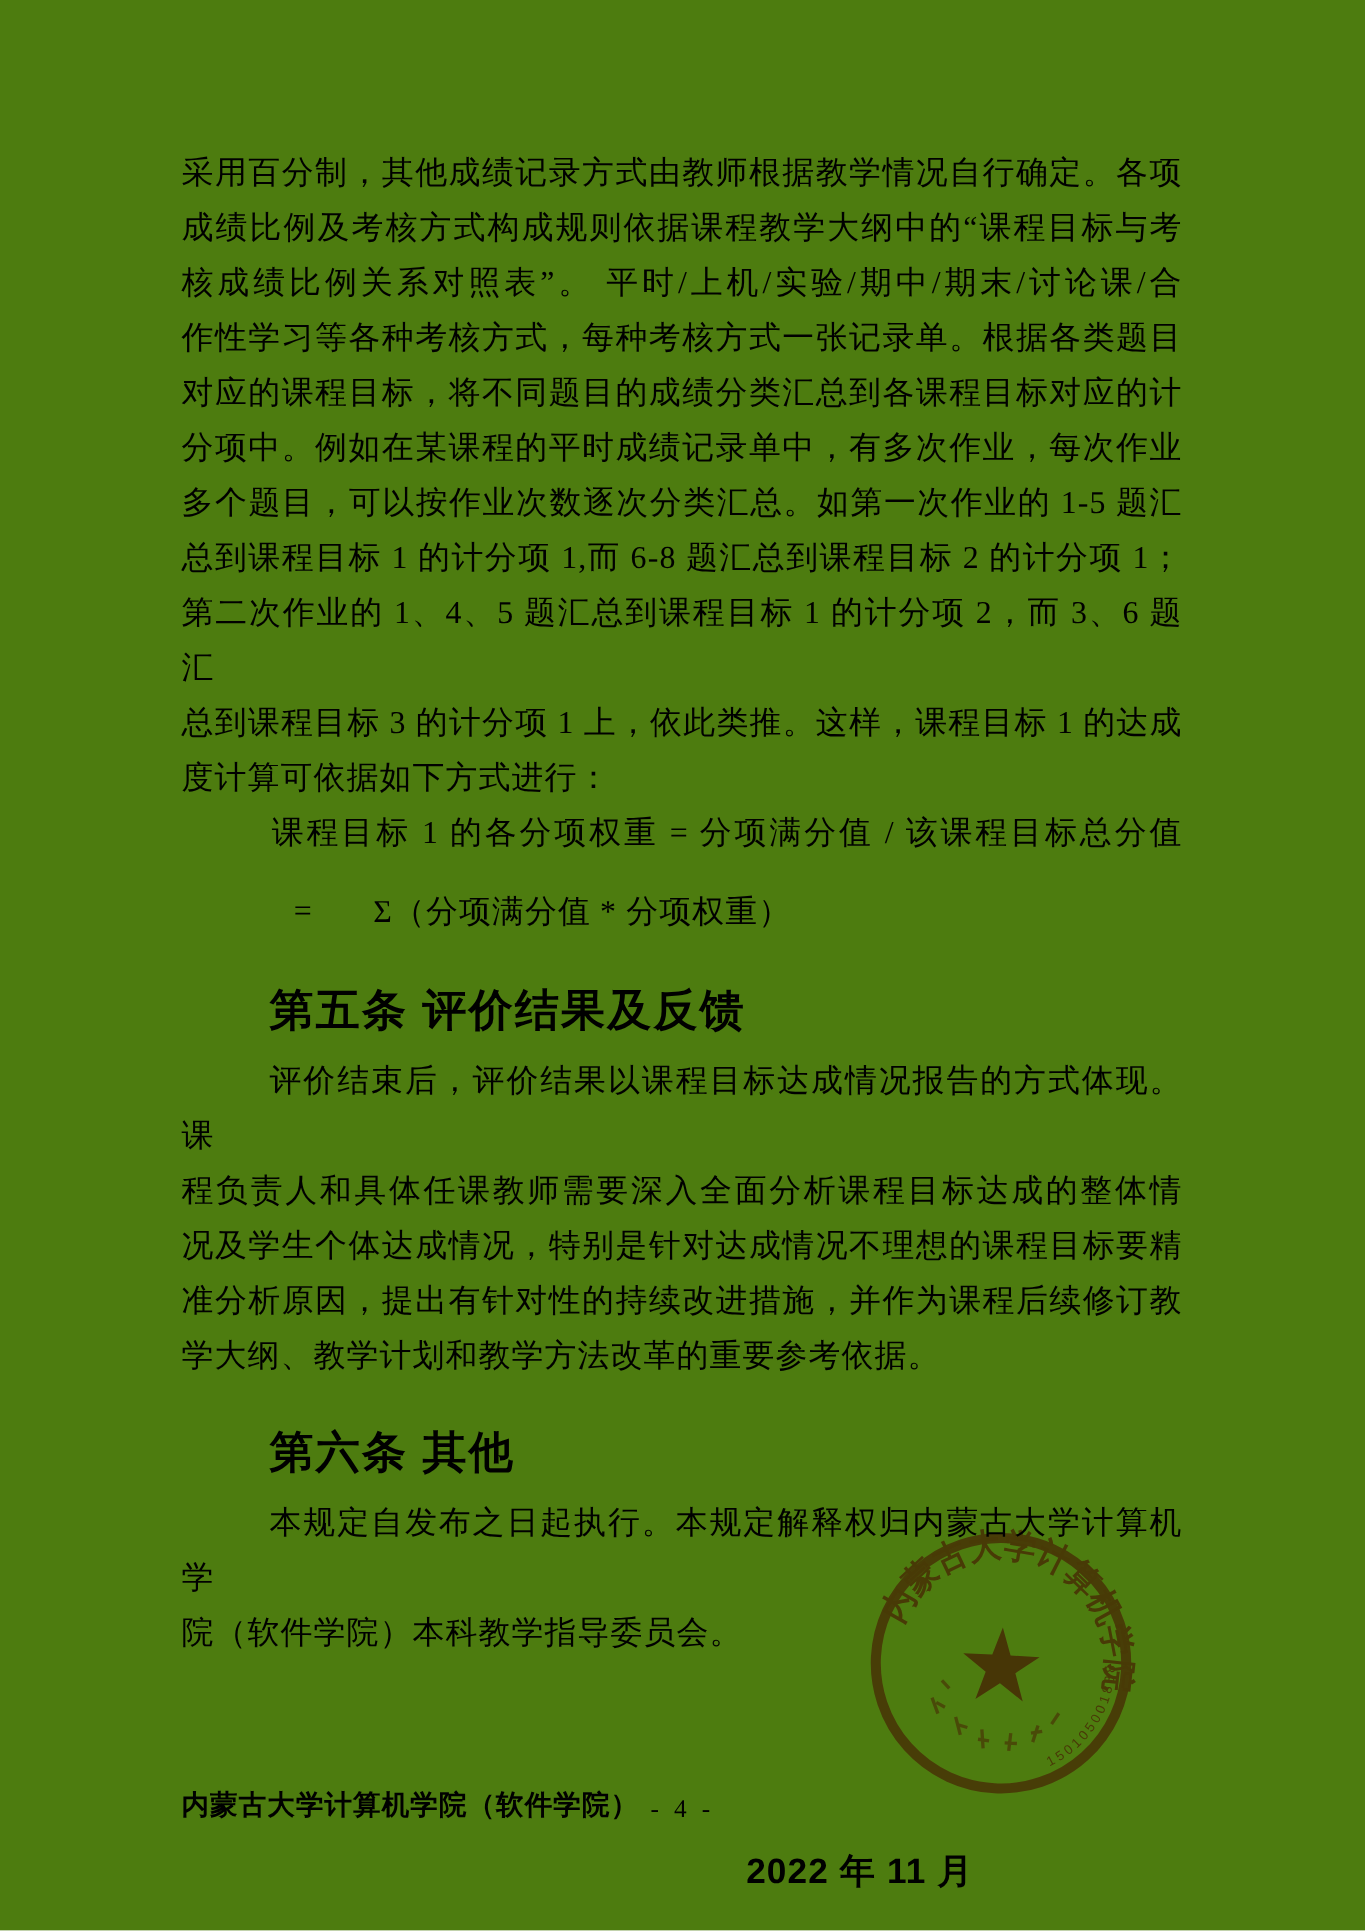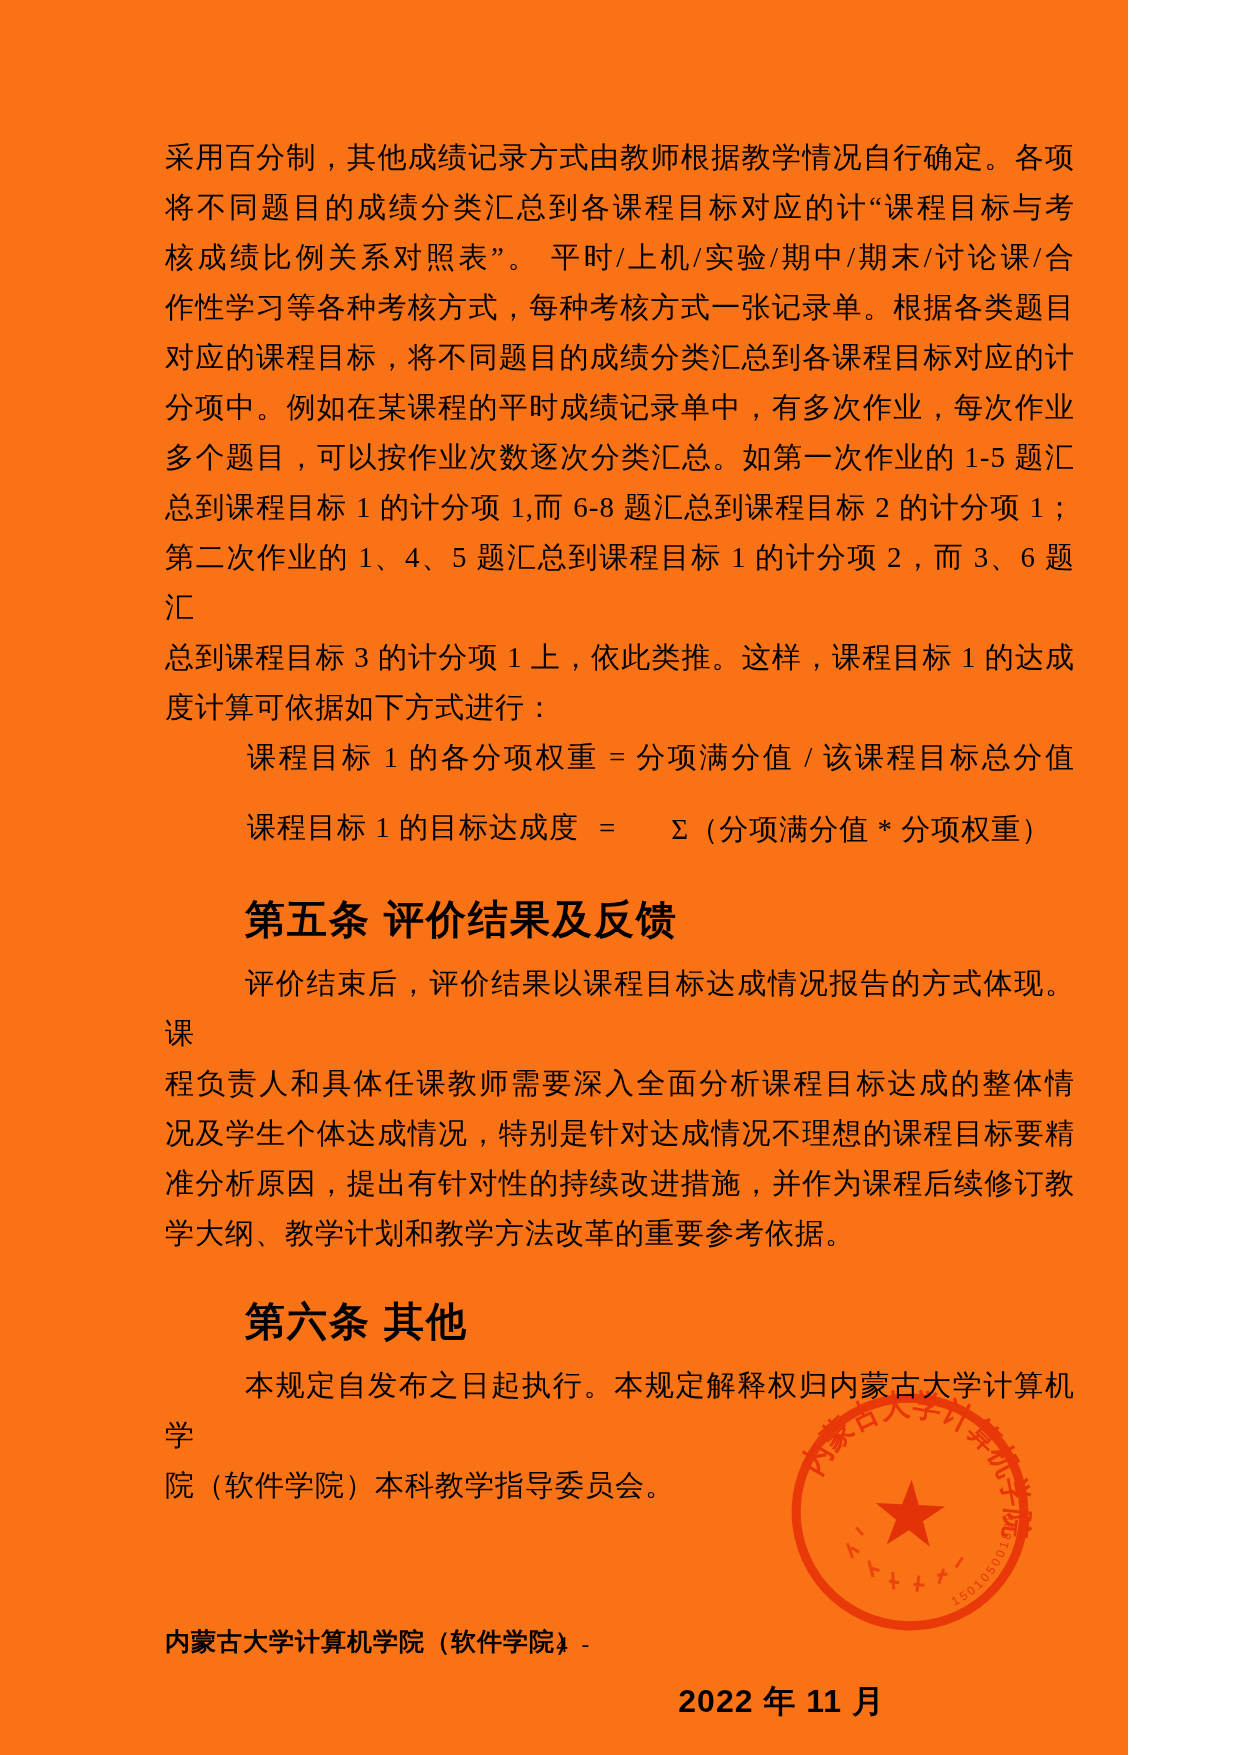--- a/index.html
+++ b/index.html
@@ -1,19 +1,19 @@
 <!DOCTYPE html>
 <html><head>
 <meta charset="utf-8">
 <style>
   html,body{margin:0;padding:0;background:#ffffff;}
   .page{
     position:relative;
-    width:1128px;height:1755px;
-    background:#f97316;
+    width:1241px;height:1755px;
+    background:#4d7c0f;
     overflow:hidden;
     font-family:"Liberation Serif", serif;
     color:#000;
   }
   .content{
     position:absolute;
     left:165px;top:0;
     width:910px;
   }
   .spacer-top{height:132px;}
@@ -95,35 +95,34 @@
   }
 </style>
 </head>
 <body>
 
 <div class="page">
   <div class="content">
     <div class="spacer-top"></div>
 
     <div class="line">采用百分制，其他成绩记录方式由教师根据教学情况自行确定。各项</div>
-    <div class="line">将不同题目的成绩分类汇总到各课程目标对应的计“课程目标与考</div>
+    <div class="line">成绩比例及考核方式构成规则依据课程教学大纲中的“课程目标与考</div>
     <div class="line">核成绩比例关系对照表”。 平时/上机/实验/期中/期末/讨论课/合</div>
     <div class="line">作性学习等各种考核方式，每种考核方式一张记录单。根据各类题目</div>
     <div class="line">对应的课程目标，将不同题目的成绩分类汇总到各课程目标对应的计</div>
     <div class="line">分项中。例如在某课程的平时成绩记录单中，有多次作业，每次作业</div>
     <div class="line">多个题目，可以按作业次数逐次分类汇总。如第一次作业的 1-5 题汇</div>
     <div class="line">总到课程目标 1 的计分项 1,而 6-8 题汇总到课程目标 2 的计分项 1；</div>
     <div class="line">第二次作业的 1、4、5 题汇总到课程目标 1 的计分项 2，而 3、6 题汇</div>
     <div class="line">总到课程目标 3 的计分项 1 上，依此类推。这样，课程目标 1 的达成</div>
     <div class="line short">度计算可依据如下方式进行：</div>
 
     <div class="f-line">课程目标 1 的各分项权重  =  分项满分值 / 该课程目标总分值</div>
 
     <div class="formula2">
-      <span>课程目标 1 的目标达成度</span>
       <span class="eq">=</span>
       <span class="fraction">
         <span class="den">Σ（分项满分值 * 分项权重）</span>
       </span>
     </div>
 
     <div class="heading h5">第五条 评价结果及反馈</div>
     <div class="p2">
       <div class="line" style="text-indent:80px;">评价结束后，评价结果以课程目标达成情况报告的方式体现。课</div>
       <div class="line">程负责人和具体任课教师需要深入全面分析课程目标达成的整体情</div>

